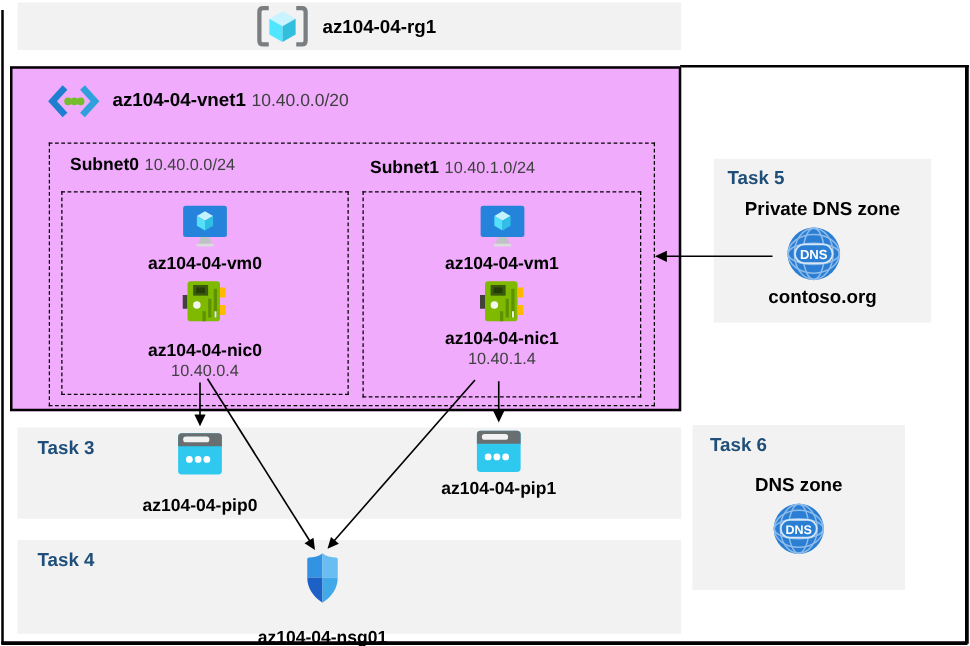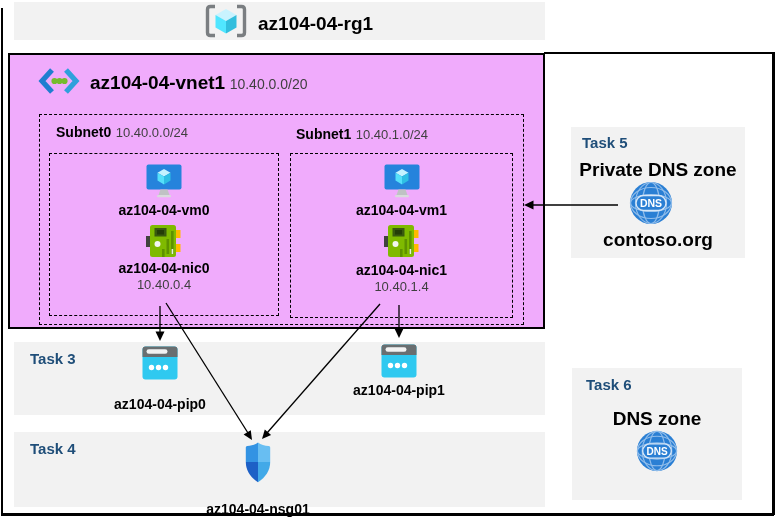--- a/index.html
+++ b/index.html
@@ -8,21 +8,21 @@
     position: relative;
     width: 776px; height: 517px;
     background: #fff;
     font-family: "Liberation Sans", sans-serif;
     overflow: hidden;
   }
   .abs { position: absolute; }
   .panel { position: absolute; background: #F2F2F2; }
   .task-h { font-weight: bold; font-size: 15px; color: #1F4E79; white-space: nowrap; }
   .name  { font-weight: bold; font-size: 14px; color: #000; white-space: nowrap; }
-  .name-lg { font-weight: bold; font-size: 19px; color: #000; white-space: nowrap; }
+  .name-lg { font-weight: bold; font-size: 15px; color: #000; white-space: nowrap; }
   .cidr  { font-size: 13px; color: #3F3F3F; white-space: nowrap; }
   .ip    { font-size: 13px; color: #3F3F3F; white-space: nowrap; }
   .vnet-box {
     position: absolute; left: 8px; top: 53px; width: 537px; height: 276px;
     background: #f0abfc; border: 2px solid #000;
   }
   .dashed { position: absolute; border: 1.6px dashed #000; }
   .col { display: flex; flex-direction: column; align-items: center; text-align: center; }
   .border-seg { position: absolute; background: #000; }
   svg { display: block; }
@@ -84,21 +84,21 @@
           <rect x="30" y="7" width="4.5" height="8" fill="#FFB900"></rect>
           <rect x="30" y="21" width="4.5" height="8" fill="#FFB900"></rect>
           <rect x="8.5" y="5" width="12" height="8.5" fill="#39590F"></rect>
           <rect x="11" y="7" width="7" height="4.5" fill="#243D08"></rect>
           <circle cx="11.5" cy="21" r="3" fill="#F3F6F0"></circle>
           <rect x="20.5" y="16" width="2.6" height="15" fill="#5E9200"></rect>
           <rect x="25" y="8" width="2.6" height="23" fill="#5E9200"></rect>
           <rect x="16" y="26" width="2.6" height="8" fill="#5E9200"></rect>
           <rect x="25.6" y="26" width="1.6" height="5" fill="#E8F0DC"></rect>
         </svg>
-        <span class="name" style="margin-top:1px;">az104-04-nic0</span>
+        <span class="name" style="margin-top:13px;">az104-04-nic0</span>
         <span class="ip" style="margin-top:1px;">10.40.0.4</span>
       </div>
 
       <div class="abs" style="left:256px;top:10px;">
         <span class="name">Subnet1</span>
         <span class="cidr">10.40.1.0/24</span>
       </div>
       <div class="dashed col" style="left:250px;top:38px;width:223px;height:165px;">
         <svg style="margin-top:10px;" width="38" height="34" viewBox="0 0 38 34">
           <rect x="1.5" y="0.5" width="35" height="25" rx="2" fill="#2583DC"></rect>
@@ -175,21 +175,21 @@
       <ellipse cx="22" cy="22" rx="8.5" ry="20.5" stroke="#8FBCEA" stroke-width="1.2" fill="none"></ellipse>
       <ellipse cx="22" cy="22" rx="15.5" ry="20.5" stroke="#8FBCEA" stroke-width="1.2" fill="none"></ellipse>
       <ellipse cx="22" cy="22" rx="20.5" ry="8.5" stroke="#8FBCEA" stroke-width="1.2" fill="none"></ellipse>
       <ellipse cx="22" cy="22" rx="20.5" ry="15.5" stroke="#8FBCEA" stroke-width="1.2" fill="none"></ellipse>
       <rect x="7" y="14.5" width="30" height="15" rx="7.5" fill="#2A7FD4" stroke="#D7E7F8" stroke-width="1.4"></rect>
       <text x="22" y="26" text-anchor="middle" font-size="10.5" font-weight="bold" fill="#fff" font-family="Liberation Sans, sans-serif">DNS</text>
     </svg>
     <span class="name-lg abs" style="left:0;top:102px;width:100%;text-align:center;">contoso.org</span>
   </div>
 
-  <div class="panel" style="left:572px;top:340px;width:170px;height:132px;margin-top:28px;">
+  <div class="panel" style="left:554px;top:340px;width:170px;height:132px;">
     <span class="task-h abs" style="left:14px;top:8px;">Task 6</span>
     <span class="name-lg abs" style="left:0;top:40px;width:100%;text-align:center;">DNS zone</span>
     <svg class="abs" style="left:64px;top:62px;" width="42" height="42" viewBox="0 0 44 44">
       <circle cx="22" cy="22" r="21" fill="#2A7FD4"></circle>
       <ellipse cx="22" cy="22" rx="8.5" ry="20.5" stroke="#8FBCEA" stroke-width="1.2" fill="none"></ellipse>
       <ellipse cx="22" cy="22" rx="15.5" ry="20.5" stroke="#8FBCEA" stroke-width="1.2" fill="none"></ellipse>
       <ellipse cx="22" cy="22" rx="20.5" ry="8.5" stroke="#8FBCEA" stroke-width="1.2" fill="none"></ellipse>
       <ellipse cx="22" cy="22" rx="20.5" ry="15.5" stroke="#8FBCEA" stroke-width="1.2" fill="none"></ellipse>
       <rect x="7" y="14.5" width="30" height="15" rx="7.5" fill="#2A7FD4" stroke="#D7E7F8" stroke-width="1.4"></rect>
       <text x="22" y="26" text-anchor="middle" font-size="10.5" font-weight="bold" fill="#fff" font-family="Liberation Sans, sans-serif">DNS</text>

